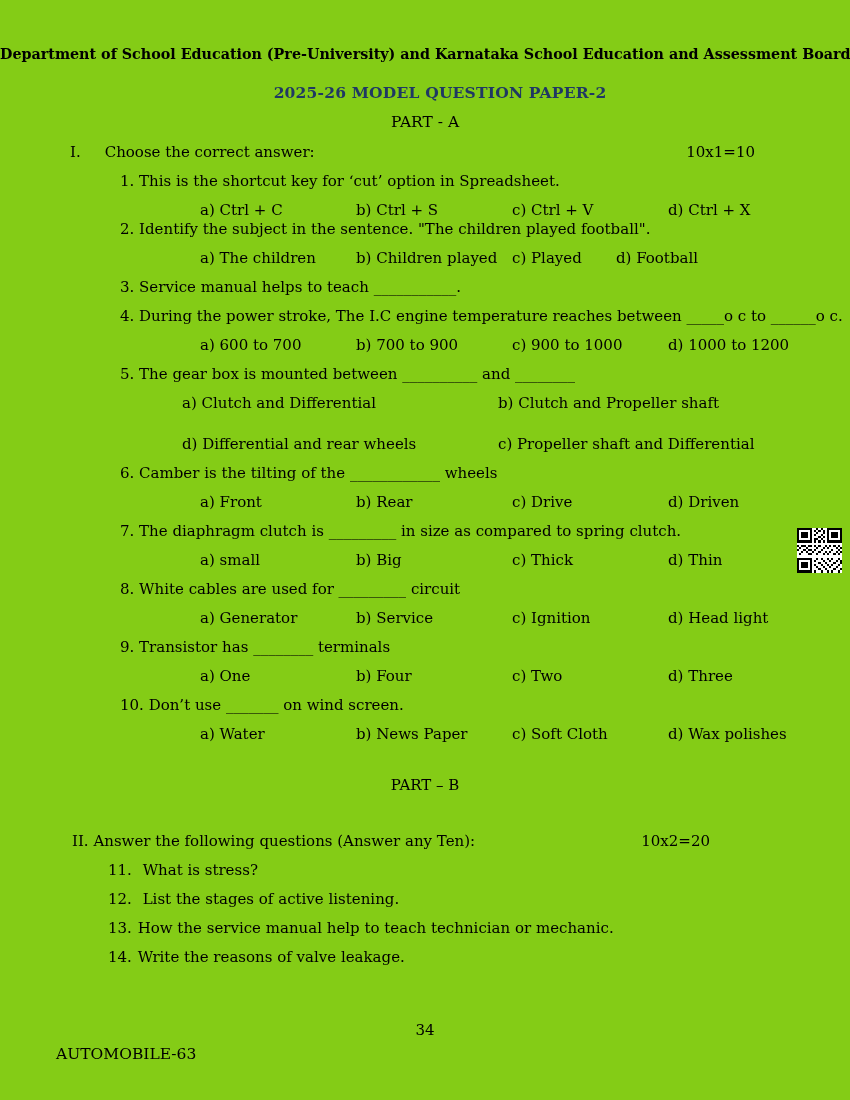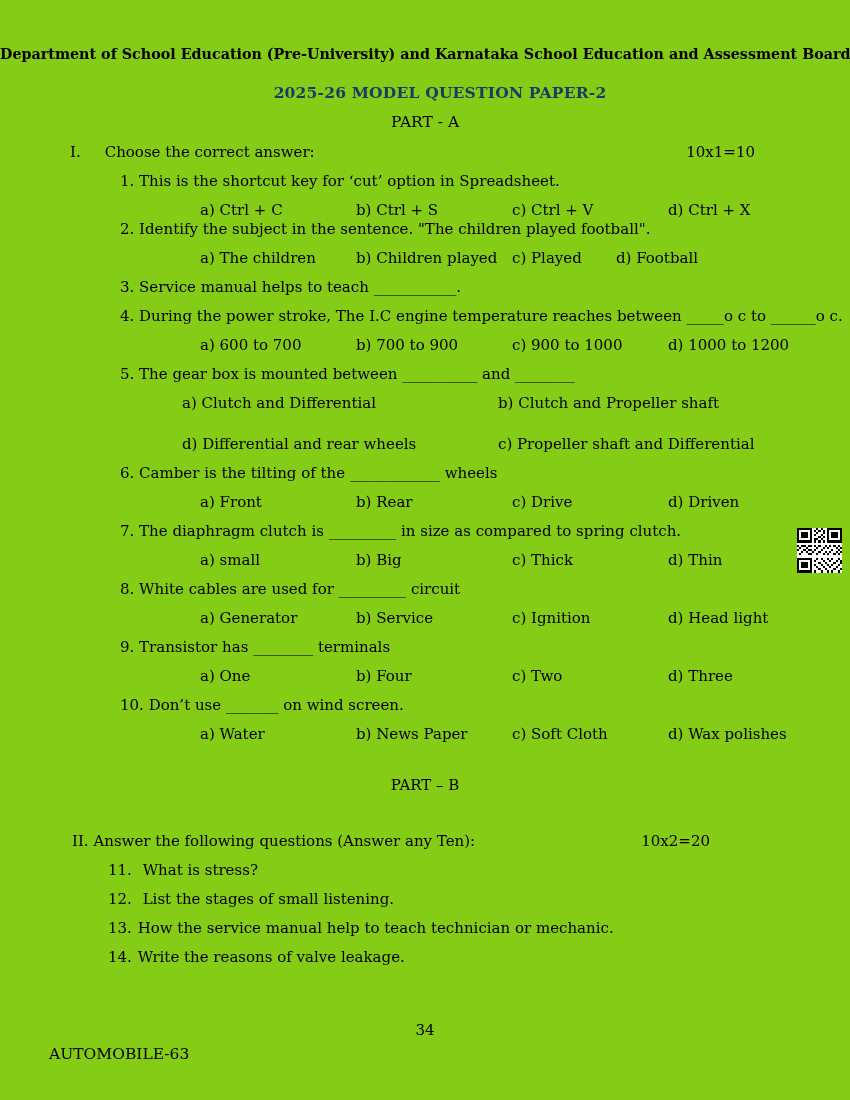--- a/index.html
+++ b/index.html
@@ -25,21 +25,21 @@
   .opts{display:flex;margin:12px 0 0 200px;line-height:17px;}
   .opt{display:inline-block;min-width:152px;white-space:nowrap;padding-right:4px;}
   .opts-2x2{display:grid;grid-template-columns:316px auto;row-gap:24px;margin:12px 0 0 182px;line-height:17px;}
   .opts-2x2 .opt{min-width:0;}
   .part-b-heading{margin-top:34px;text-align:center;font-size:15px;line-height:17px;}
   .section-line-b{display:flex;margin:39px 140px 0 72px;line-height:17px;}
   .section-line-b .marks{margin-left:auto;}
   .qb-text{margin:12px 0 0 108px;line-height:17px;}
   .qb-text .q-num{margin-right:6px;}
   .page-number{position:absolute;top:1022px;left:0;width:100%;text-align:center;line-height:17px;}
-  .footer-code{position:absolute;top:1046px;left:49px;font-size:15.5px;line-height:17px;}
+  .footer-code{position:absolute;top:1046px;left:56px;font-size:15.5px;line-height:17px;}
   .qr{position:absolute;left:797px;top:527px;width:45px;height:46px;}
 </style>
 </head>
 <body>
 
 <div class="page">
 
   <div class="doc-header">Department of School Education (Pre-University) and Karnataka School Education and Assessment Board</div>
 
   <div class="doc-title">2025-26 MODEL QUESTION PAPER-2</div>
@@ -147,21 +147,21 @@
   </div>
 
   <div class="part-b-heading">PART – B</div>
 
   <div class="section-line-b">
     <span>II. Answer the following questions (Answer any Ten):</span>
     <span class="marks">10x2=20</span>
   </div>
 
   <div class="qb-text"><span class="q-num">11.</span> <span>What is stress?</span></div>
-  <div class="qb-text"><span class="q-num">12.</span> <span>List the stages of small listening.</span></div>
+  <div class="qb-text"><span class="q-num">12.</span> <span>List the stages of active listening.</span></div>
   <div class="qb-text"><span class="q-num" style="margin-right:1px">13.</span> <span>How the service manual help to teach technician or mechanic.</span></div>
   <div class="qb-text"><span class="q-num" style="margin-right:1px">14.</span> <span>Write the reasons of valve leakage.</span></div>
 
   <svg class="qr" viewBox="0 0 21 21" shape-rendering="crispEdges" xmlns="http://www.w3.org/2000/svg">
     <rect x="0" y="0" width="21" height="21" fill="#ffffff"></rect>
     <rect x="0" y="0" width="7" height="7" fill="#000"></rect>
       <rect x="1" y="1" width="5" height="5" fill="#fff"></rect>
       <rect x="2" y="2" width="3" height="3" fill="#000"></rect>
     <rect x="14" y="0" width="7" height="7" fill="#000"></rect>
       <rect x="15" y="1" width="5" height="5" fill="#fff"></rect>

